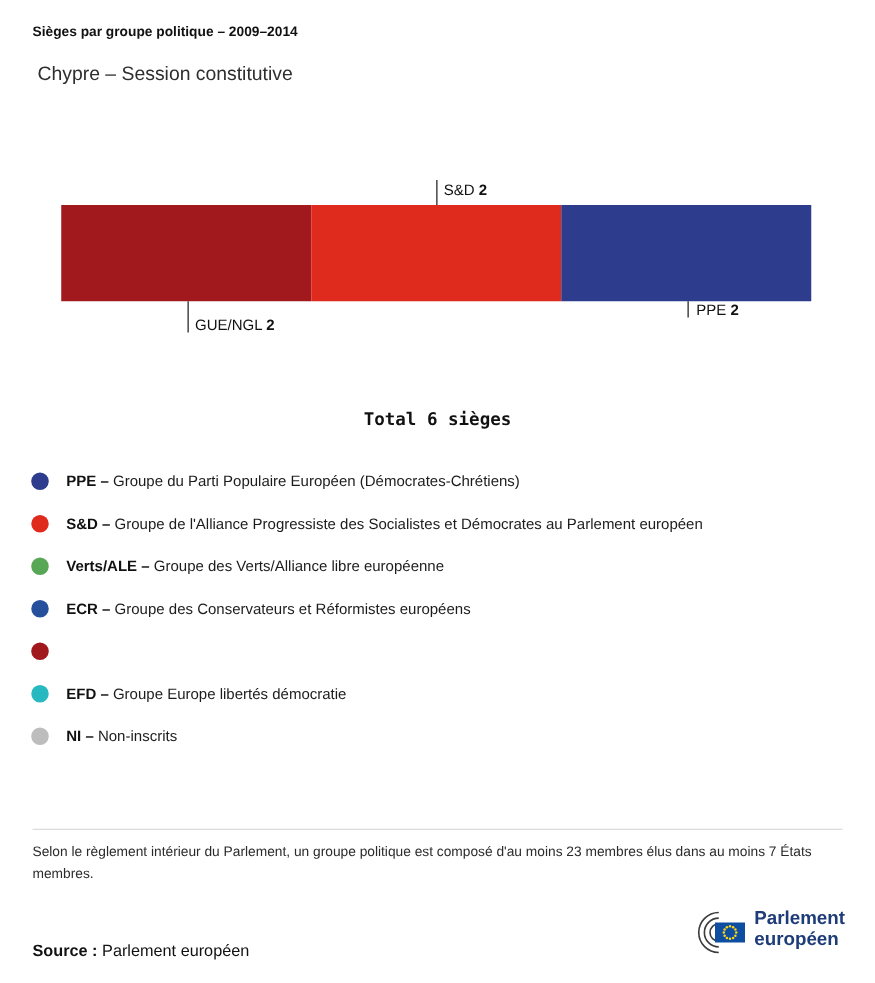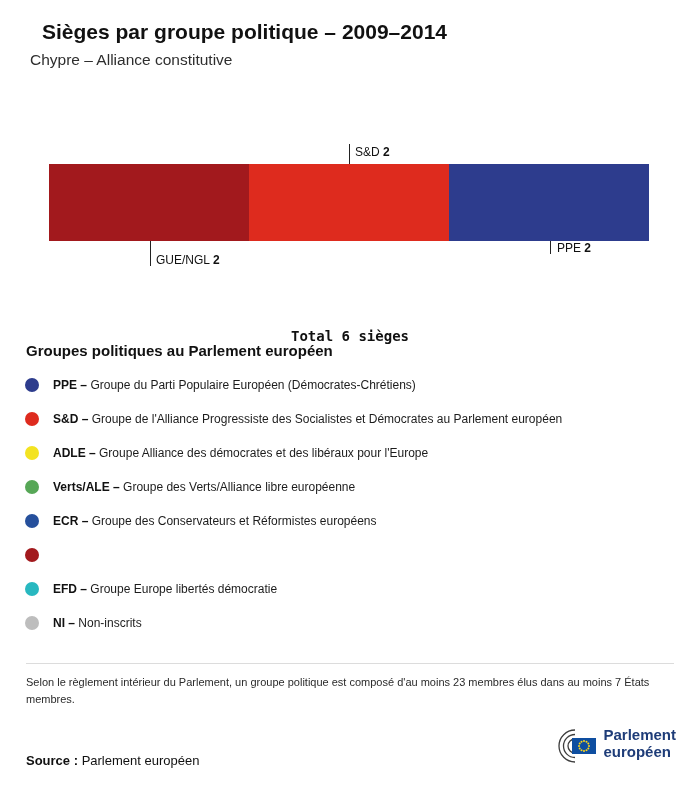--- a/index.html
+++ b/index.html
@@ -8,21 +8,21 @@
     width: 700px; height: 786px;
     font-family: "Liberation Sans", sans-serif;
     color: #1a1a1a;
     position: relative;
     overflow: hidden;
   }
   .page { position: relative; width: 700px; height: 786px; }
 
   .title {
     position: absolute; left: 26px; top: 20px;
-    font-size: 21px; font-weight: 700; color: #111; margin-left: 16px;
+    font-size: 11px; font-weight: 700; color: #111;
   }
   .subtitle {
     position: absolute; left: 30px; top: 51px;
     font-size: 15.5px; font-weight: 400; color: #2e2e2e;
   }
 
   
   .bar {
     position: absolute; left: 49px; top: 164px;
     width: 600px; height: 77px;
@@ -92,21 +92,21 @@
   .logo-text {
     font-size: 15px; font-weight: 700; color: #1e3c78; line-height: 1.15;
   }
 </style>
 </head>
 <body>
 
 <div class="page">
 
   <div class="title">Sièges par groupe politique – 2009–2014</div>
-  <div class="subtitle">Chypre – Alliance constitutive</div>
+  <div class="subtitle">Chypre – Session constitutive</div>
 
   <div class="bar">
     <div class="seg" style="width: 33.3333%; background: rgb(162, 25, 29);"></div>
     <div class="seg" style="width: 33.3333%; background: rgb(222, 43, 30);"></div>
     <div class="seg" style="width: 33.3333%; background: rgb(45, 60, 141);"></div>
   </div>
 
   <div class="callout co-sd">
     <span class="co-text"><span>S&amp;D</span> <b>2</b></span>
   </div>
@@ -116,34 +116,29 @@
   <div class="callout co-ppe">
     <span class="co-text"><span>PPE</span> <b>2</b></span>
   </div>
 
   <div class="total-row">
     <span class="total-rule"></span>
     <span class="total-text">Total 6 sièges</span>
     <span class="total-rule"></span>
   </div>
 
-  <div class="legend-heading">Groupes politiques au Parlement européen</div>
 
   <div class="legend">
     <div class="lrow">
       <span class="dot" style="background: rgb(45, 60, 141);"></span>
       <span class="ltext"><b>PPE –</b> <span>Groupe du Parti Populaire Européen (Démocrates-Chrétiens)</span></span>
     </div>
     <div class="lrow">
       <span class="dot" style="background: rgb(222, 43, 30);"></span>
       <span class="ltext"><b>S&amp;D –</b> <span>Groupe de l'Alliance Progressiste des Socialistes et Démocrates au Parlement européen</span></span>
-    </div>
-    <div class="lrow">
-      <span class="dot" style="background: rgb(243, 227, 33);"></span>
-      <span class="ltext"><b>ADLE –</b> <span>Groupe Alliance des démocrates et des libéraux pour l'Europe</span></span>
     </div>
     <div class="lrow">
       <span class="dot" style="background: rgb(87, 167, 87);"></span>
       <span class="ltext"><b>Verts/ALE –</b> <span>Groupe des Verts/Alliance libre européenne</span></span>
     </div>
     <div class="lrow">
       <span class="dot" style="background: rgb(38, 80, 156);"></span>
       <span class="ltext"><b>ECR –</b> <span>Groupe des Conservateurs et Réformistes européens</span></span>
     </div>
     <div class="lrow">

